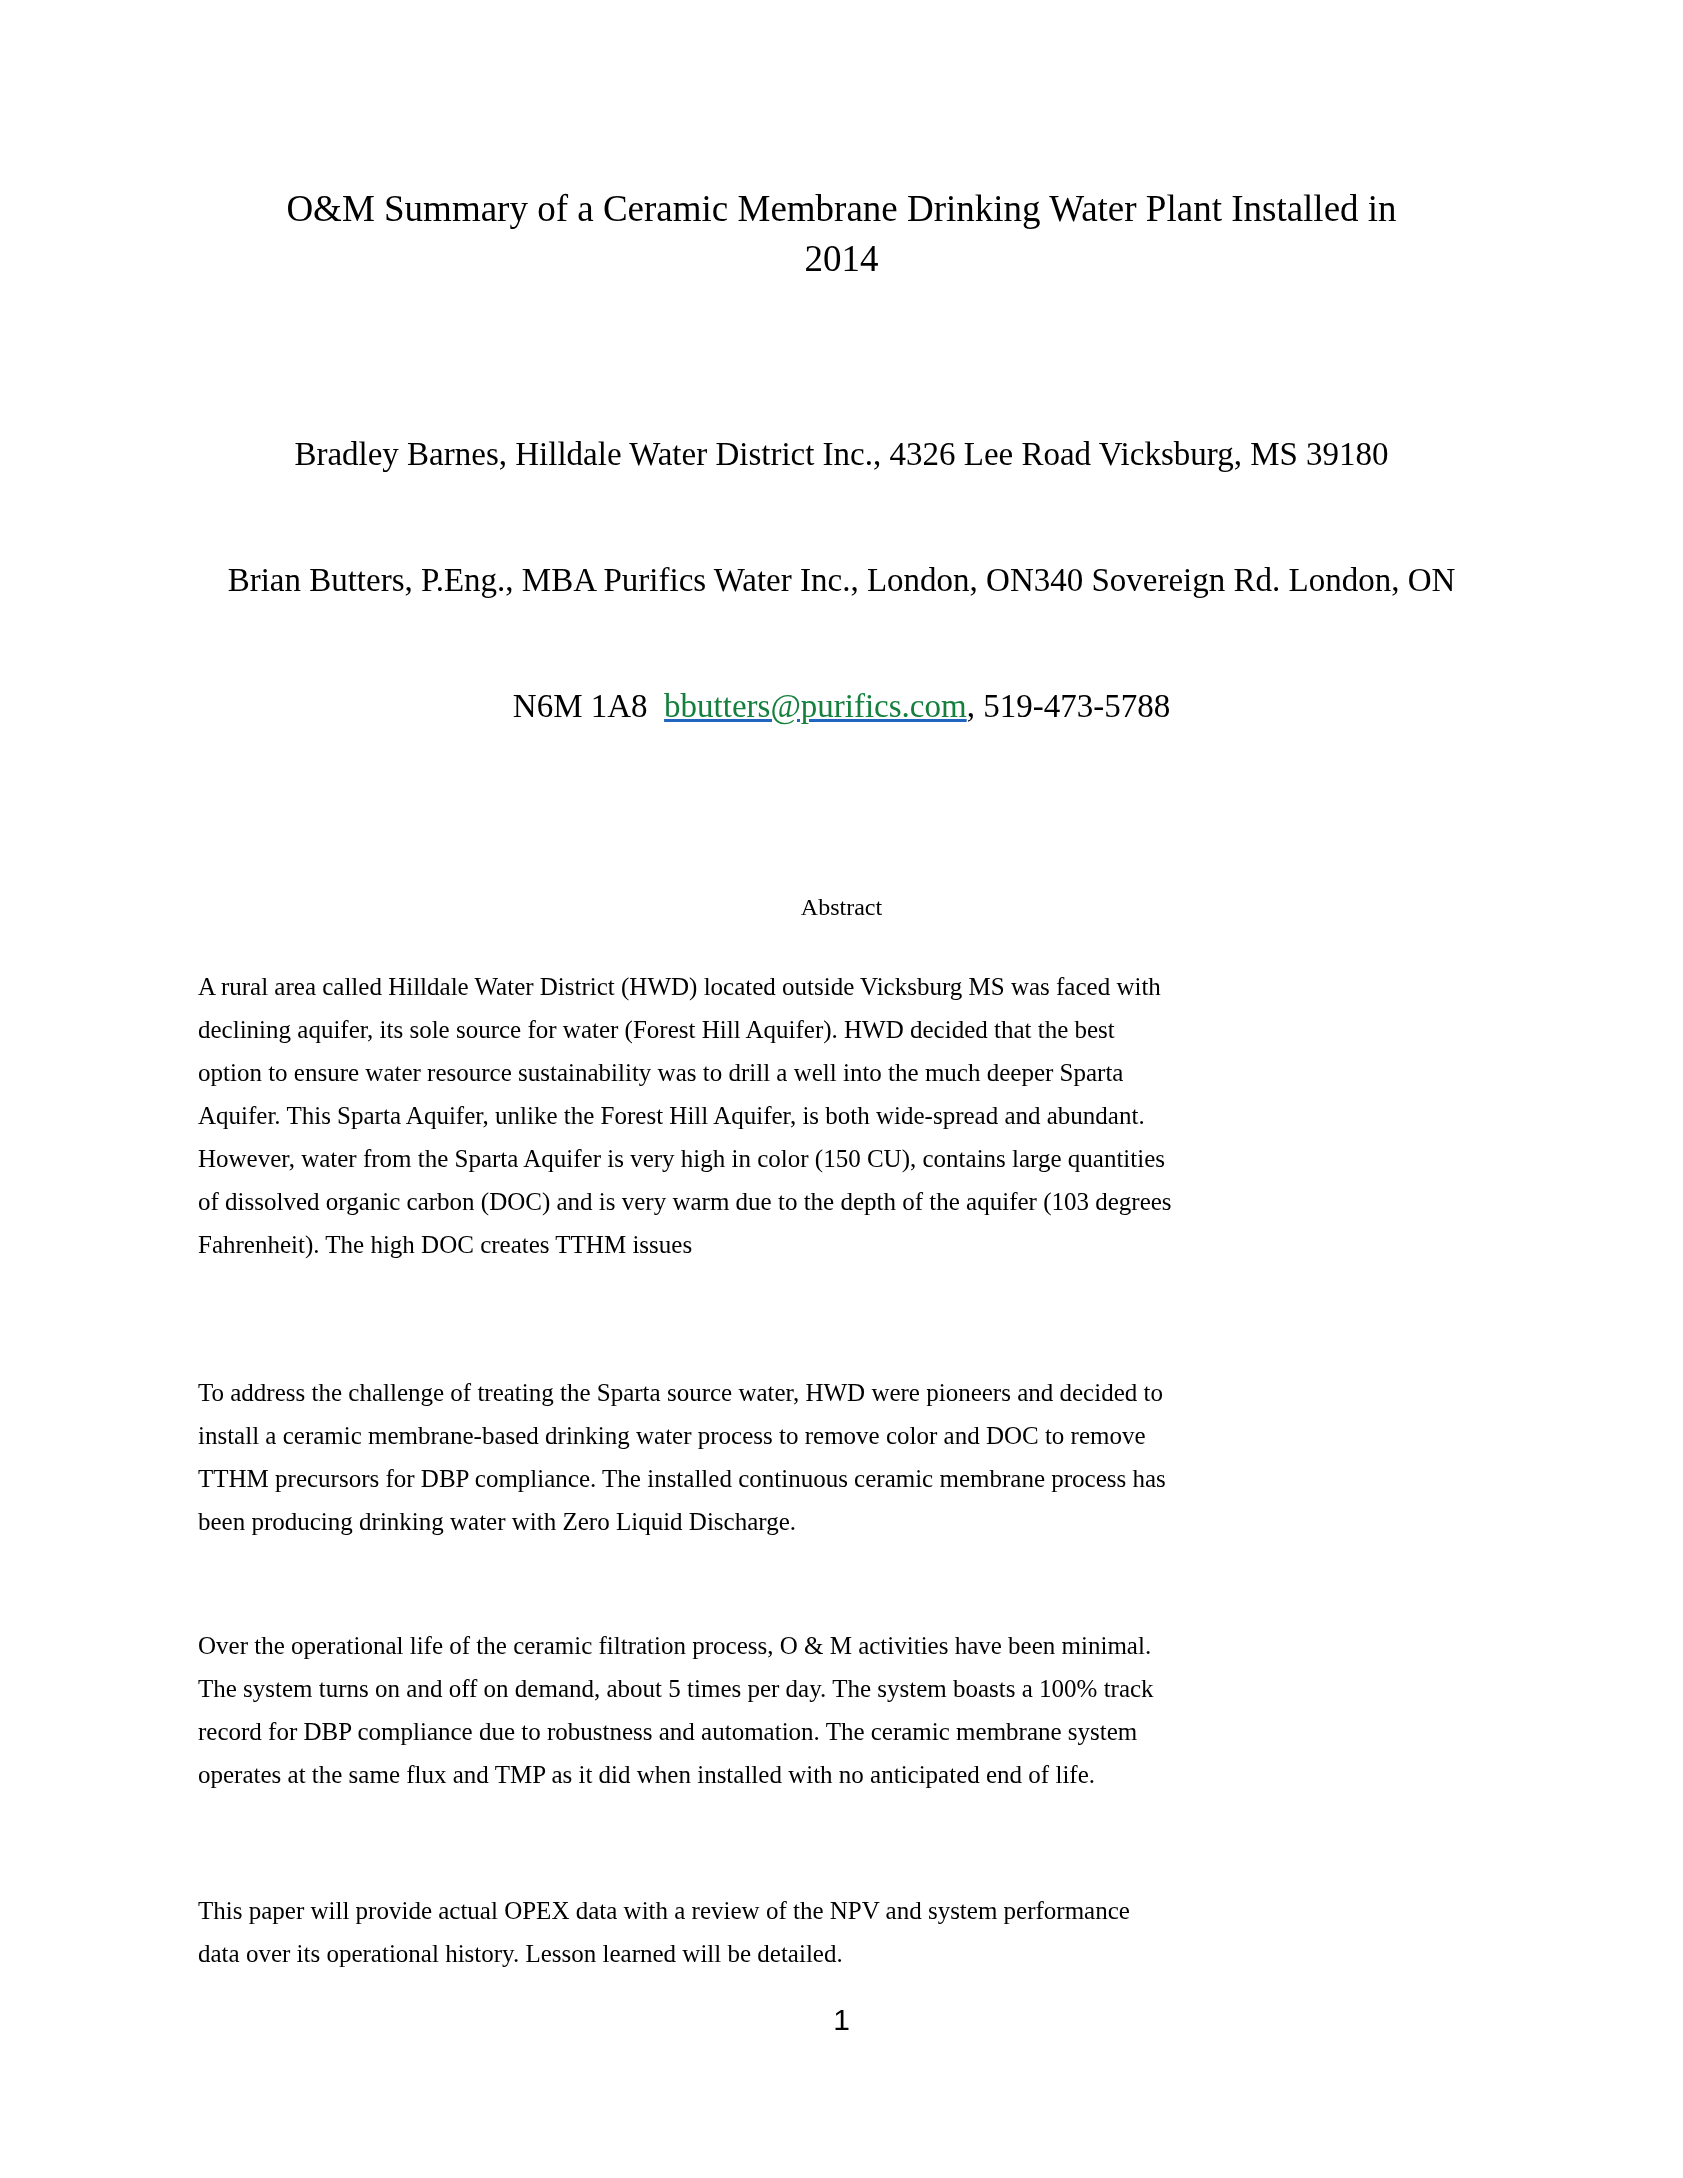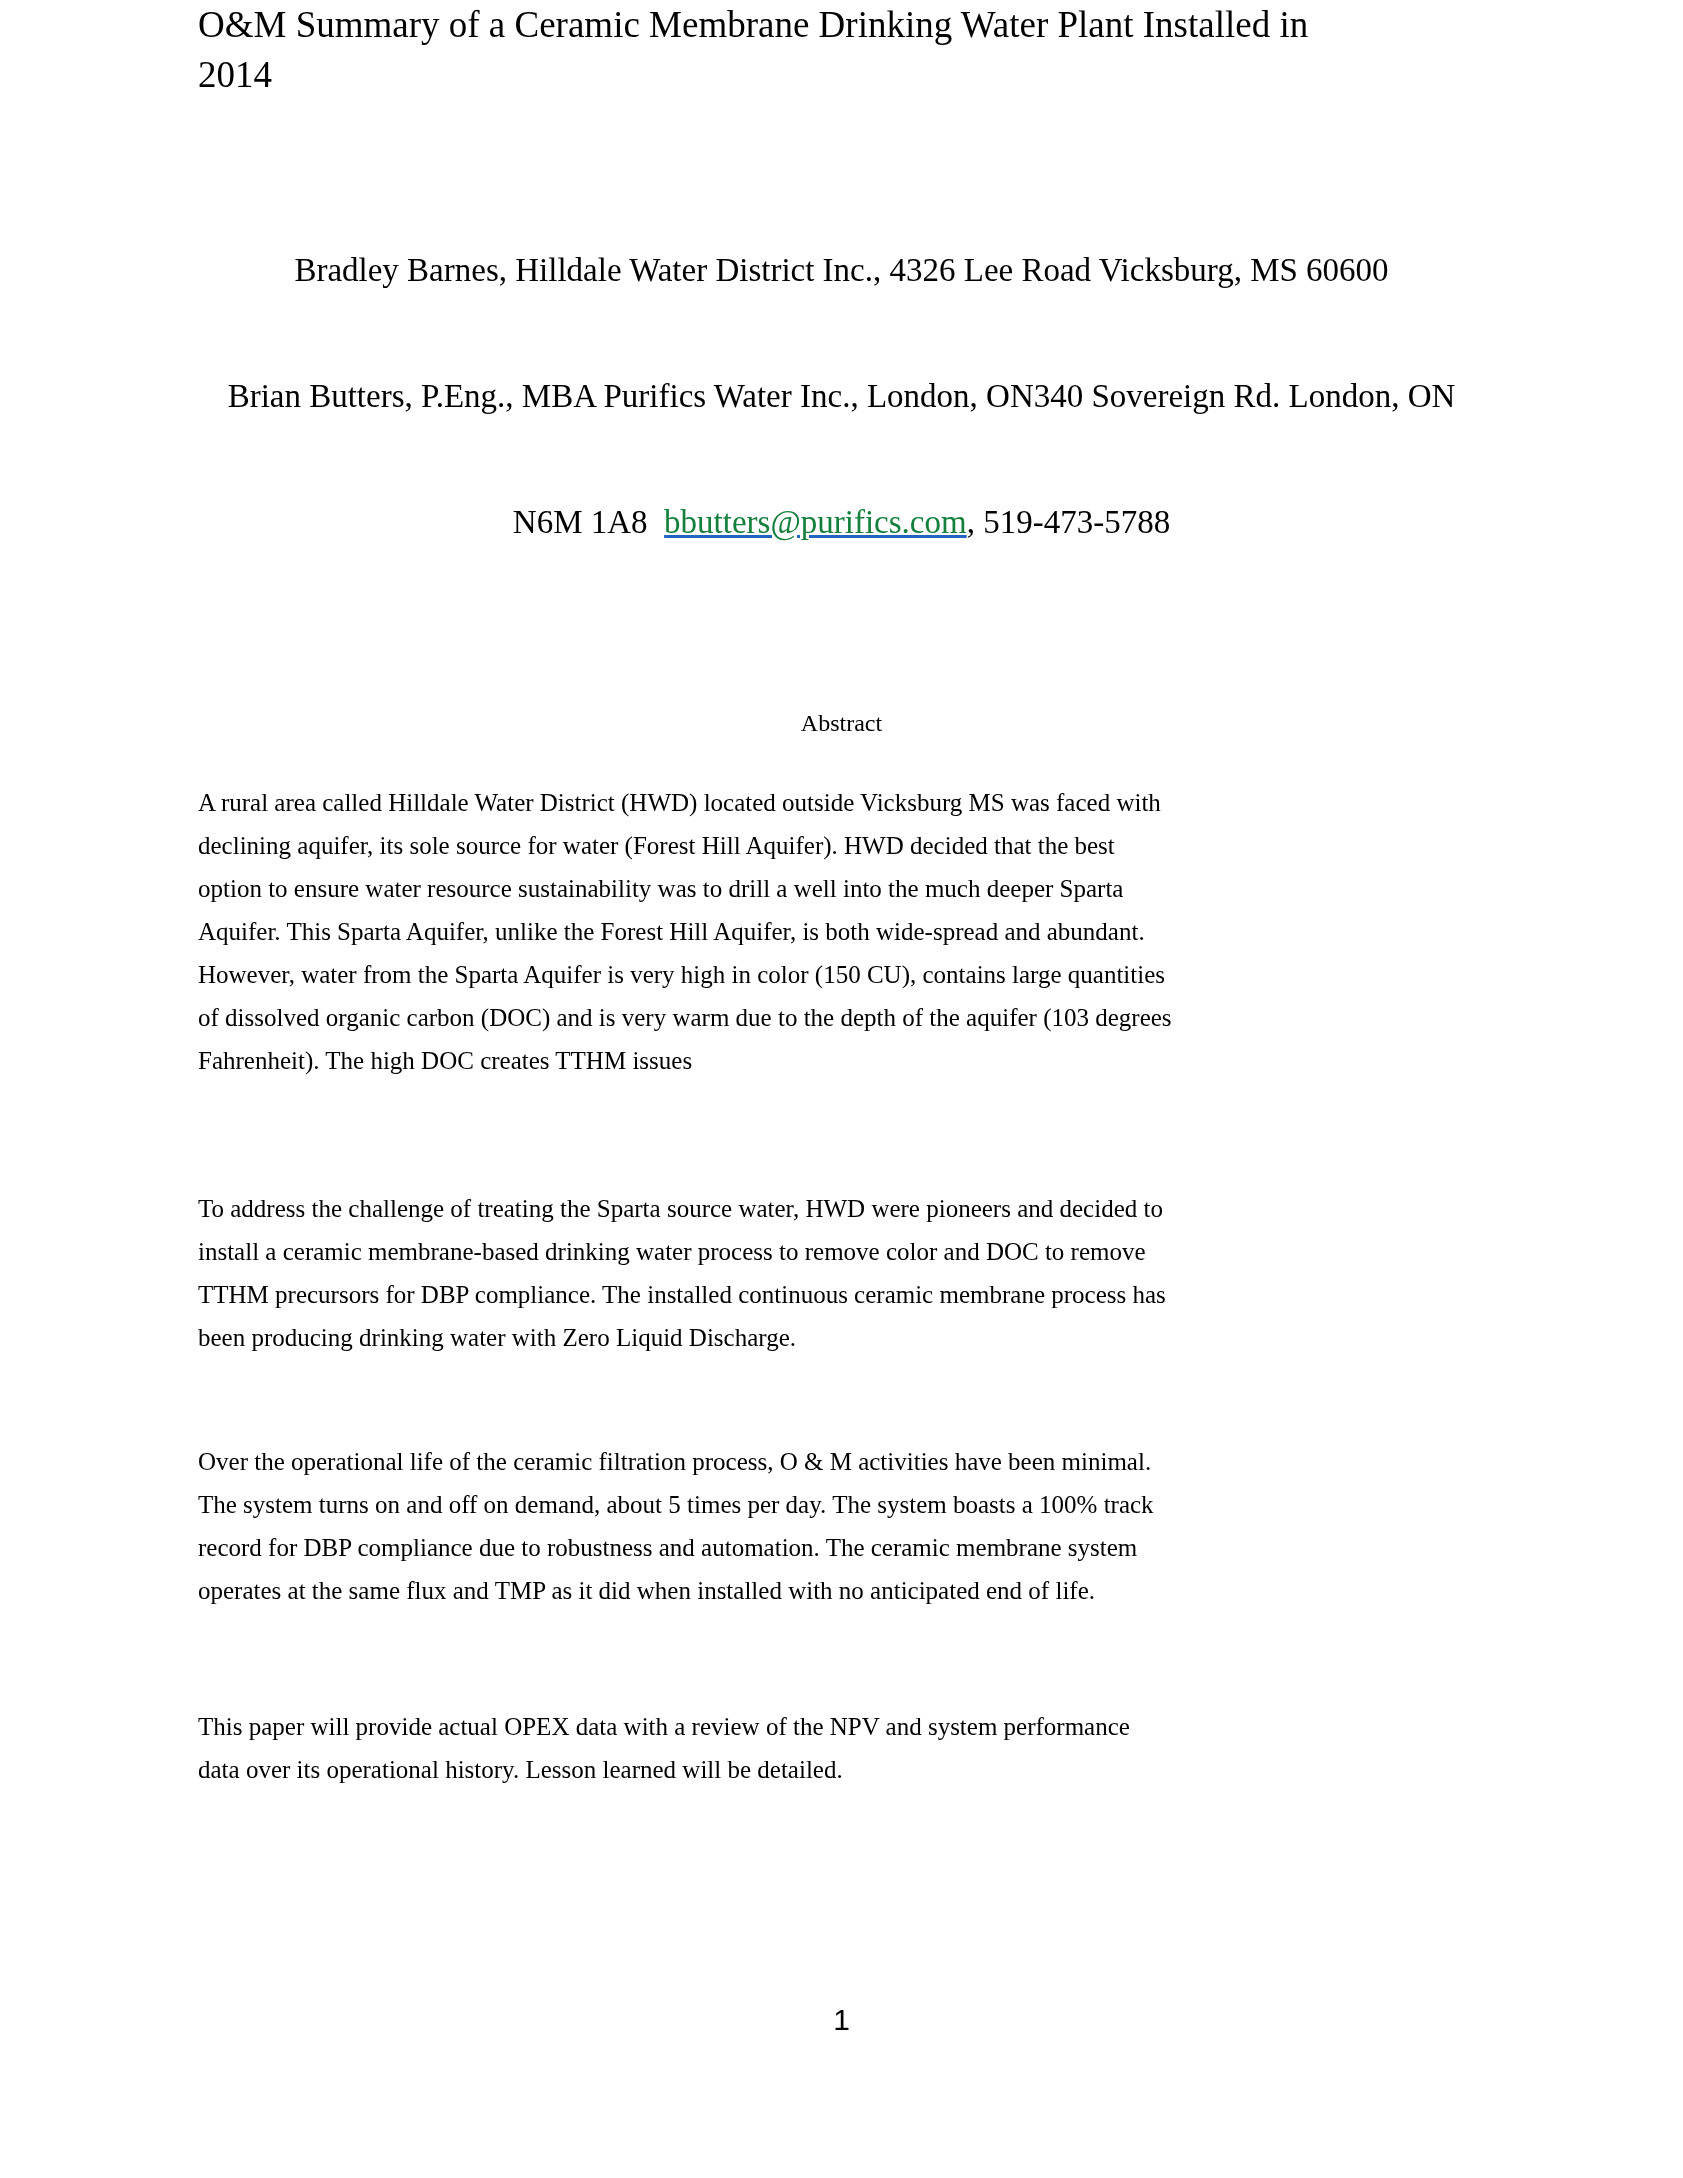--- a/index.html
+++ b/index.html
@@ -13,22 +13,24 @@
     height: 2178px;
     margin: 0 auto;
     background: #ffffff;
     box-sizing: border-box;
     padding: 0 198px;
     font-family: "Liberation Serif", "DejaVu Serif", serif;
     color: #000000;
     overflow: hidden;
   }
   .doc-title {
+    margin-top: 184px;
     font-size: 37px;
     line-height: 50px;
+    text-align: center;
     white-space: pre-line;
   }
   .authors {
     margin-top: 65px;
     font-size: 33px;
     line-height: 42px;
     text-align: center;
     white-space: pre;
   }
   .authors .author-line {
@@ -70,21 +72,21 @@
 </style>
 </head>
 <body>
 
 <div class="page">
 
   <div class="doc-title">O&amp;M Summary of a Ceramic Membrane Drinking Water Plant Installed in
 2014</div>
 
   <div class="authors">
-    <div class="author-line">Bradley Barnes, Hilldale Water District Inc., 4326 Lee Road Vicksburg, MS 60600</div>
+    <div class="author-line">Bradley Barnes, Hilldale Water District Inc., 4326 Lee Road Vicksburg, MS 39180</div>
     <div class="author-line">Brian Butters, P.Eng., MBA Purifics Water Inc., London, ON340 Sovereign Rd. London, ON</div>
     <div class="author-line"><span>N6M 1A8  </span><a class="email-link">bbutters@purifics.com</a><span>, 519-473-5788</span></div>
   </div>
 
   <div class="abstract-heading">Abstract</div>
 
   <div class="para para-1">A rural area called Hilldale Water District (HWD) located outside Vicksburg MS was faced with
 declining aquifer, its sole source for water (Forest Hill Aquifer). HWD decided that the best
 option to ensure water resource sustainability was to drill a well into the much deeper Sparta
 Aquifer. This Sparta Aquifer, unlike the Forest Hill Aquifer, is both wide-spread and abundant.

